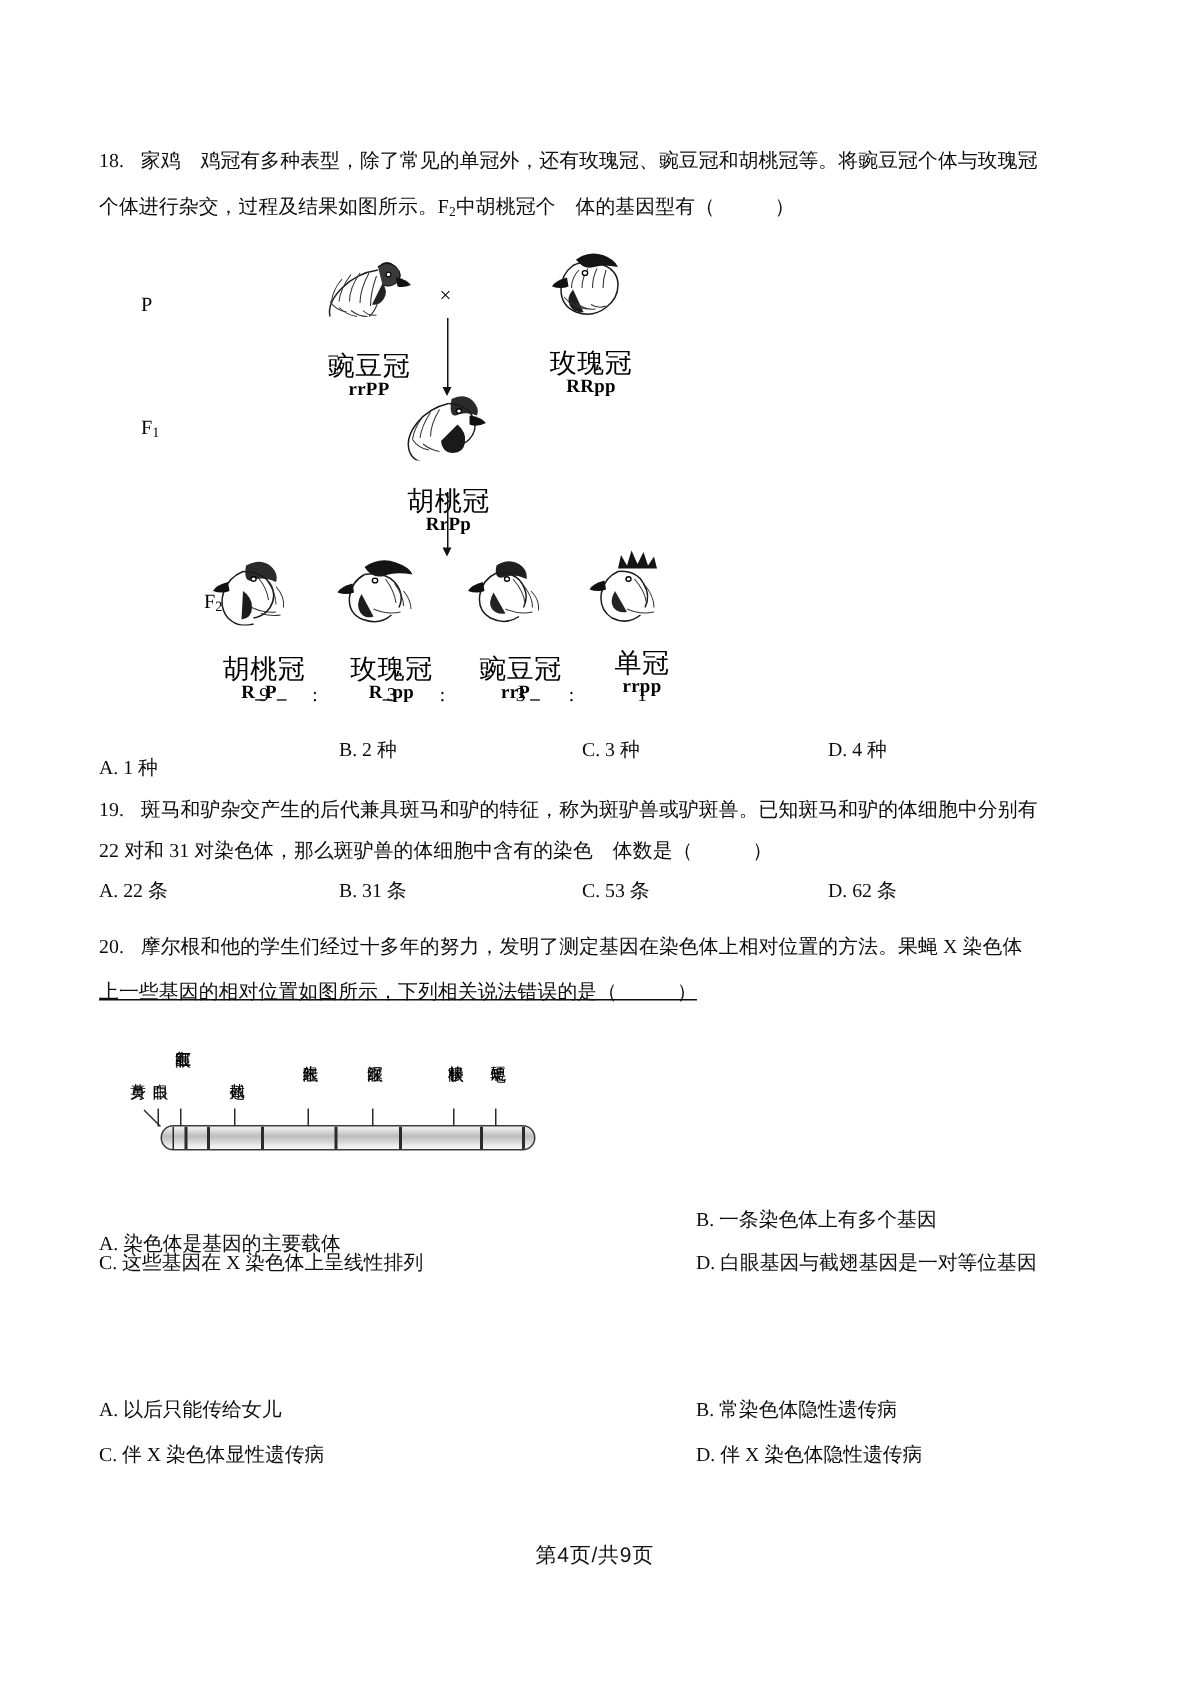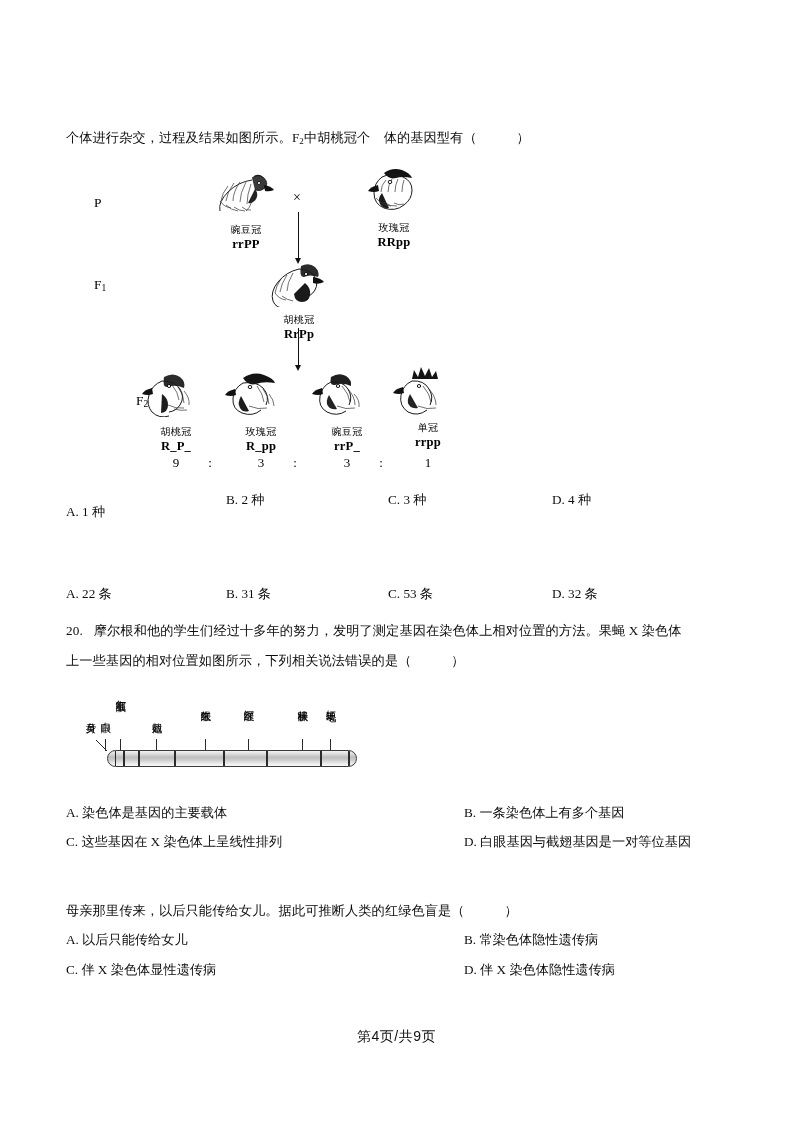--- a/index.html
+++ b/index.html
@@ -69,24 +69,24 @@
     width: 96px;
   }
   .chick-art {
     width: 96px;
     height: 52px;
     position: relative;
     margin: 0 auto;
   }
   .chick-art svg { display: block; margin: 0 auto; }
   .chick-name {
-    font-size: 10px;
+    font-size: 18px;
     font-family: "Liberation Sans", sans-serif;
     line-height: 15px;
-    margin-top: 3px;
+    margin-top: 18px;
     letter-spacing: 0.3px;
   }
   .chick-geno {
     font-size: 12.6px;
     font-family: "Liberation Serif", serif;
     font-weight: bold;
     line-height: 15px;
     letter-spacing: 0.2px;
   }
   .cross-x {
@@ -182,20 +182,23 @@
     font-family: "Liberation Sans", sans-serif;
     color: #111;
     letter-spacing: 0.5px;
   }
 </style>
 </head>
 <body>
 
 <div class="page">
 
+  <div class="qtext" style="left:66px; top:91px; width:662px;">
+    <span>18.</span><span class="sp-sm"></span><span>家鸡　鸡冠有多种表型，除了常见的单冠外，还有玫瑰冠、豌豆冠和胡桃冠等。将豌豆冠个体与玫瑰冠</span>
+  </div>
   <div class="qtext" style="left:66px; top:122px; width:662px;">
     <span>个体进行杂交，过程及结果如图所示。F</span><sub>2</sub><span>中胡桃冠个　体的基因型有（　　　）</span>
   </div>
 
   <div class="cross-diagram">
 
     <div class="gen-label" style="left:14px; top:30px;">P</div>
     <div class="gen-label" style="left:14px; top:112px;">
       <span>F</span><sub>1</sub>
     </div>
@@ -378,31 +381,37 @@
     </div>
   </div>
 
   <div class="optrow" style="left:66px; top:490px;">
     <span class="opt" style="left:0px;margin-top:12px;">A. 1 种</span>
     <span class="opt" style="left:160px;">B. 2 种</span>
     <span class="opt" style="left:322px;">C. 3 种</span>
     <span class="opt" style="left:486px;">D. 4 种</span>
   </div>
 
+  <div class="qtext" style="left:66px; top:526px; width:662px; line-height:28px;">
+    <span>19.</span><span class="sp-sm"></span><span>斑马和驴杂交产生的后代兼具斑马和驴的特征，称为斑驴兽或驴斑兽。已知斑马和驴的体细胞中分别有</span>
+  </div>
+  <div class="qtext" style="left:66px; top:553px; width:662px; line-height:28px;">
+    <span>22 对和 31 对染色体，那么斑驴兽的体细胞中含有的染色　体数是（　　　）</span>
+  </div>
   <div class="optrow" style="left:66px; top:584px;">
     <span class="opt" style="left:0px;">A. 22 条</span>
     <span class="opt" style="left:160px;">B. 31 条</span>
     <span class="opt" style="left:322px;">C. 53 条</span>
-    <span class="opt" style="left:486px;">D. 32 条</span>
+    <span class="opt" style="left:486px;">D. 62 条</span>
   </div>
 
   <div class="qtext" style="left:66px; top:616px; width:662px; line-height:30px;">
     <span>20.</span><span class="sp-sm"></span><span>摩尔根和他的学生们经过十多年的努力，发明了测定基因在染色体上相对位置的方法。果蝇 X 染色体</span>
   </div>
-  <div class="qtext" style="left:66px; top:646px; width:662px; line-height:30px;">
+  <div class="qtext" style="left:66px; top:646px; width:662px; line-height:30px;text-decoration:underline;">
     <span>上一些基因的相对位置如图所示，下列相关说法错误的是（　　　）</span>
   </div>
 
   <div class="chrom-diagram">
 
     <div class="gene-label" style="left:0px; top:20px;">黄身</div>
     <svg width="300" height="90" style="position:absolute; left:0; top:0; pointer-events:none;">
       <line x1="11" y1="46" x2="22" y2="57" stroke="#2a2a2a" stroke-width="1"></line>
     </svg>
 
@@ -433,31 +442,28 @@
       <div class="chrom-tick" style="left:30px;"></div>
       <div class="chrom-tick" style="left:66px;"></div>
       <div class="chrom-tick" style="left:115px;"></div>
       <div class="chrom-tick" style="left:158px;"></div>
       <div class="chrom-tick" style="left:212px;"></div>
       <div class="chrom-tick" style="left:240px;"></div>
     </div>
   </div>
 
   <div class="optrow" style="left:66px; top:803px;">
-    <span class="opt" style="left:0px;">A. 染色体是基因的主要载体</span>
+    <span class="opt" style="left:0px;margin-top:16px;">A. 染色体是基因的主要载体</span>
     <span class="opt" style="left:398px;">B. 一条染色体上有多个基因</span>
   </div>
   <div class="optrow" style="left:66px; top:832px;">
     <span class="opt" style="left:0px;">C. 这些基因在 X 染色体上呈线性排列</span>
     <span class="opt" style="left:398px;">D. 白眼基因与截翅基因是一对等位基因</span>
   </div>
 
-  <div class="qtext" style="left:66px; top:896px; width:662px; line-height:30px;">
-    <span>母亲那里传来，以后只能传给女儿。据此可推断人类的红绿色盲是（　　　）</span>
-  </div>
   <div class="optrow" style="left:66px; top:930px;">
     <span class="opt" style="left:0px;">A. 以后只能传给女儿</span>
     <span class="opt" style="left:398px;">B. 常染色体隐性遗传病</span>
   </div>
   <div class="optrow" style="left:66px; top:960px;">
     <span class="opt" style="left:0px;">C. 伴 X 染色体显性遗传病</span>
     <span class="opt" style="left:398px;">D. 伴 X 染色体隐性遗传病</span>
   </div>
 
 

